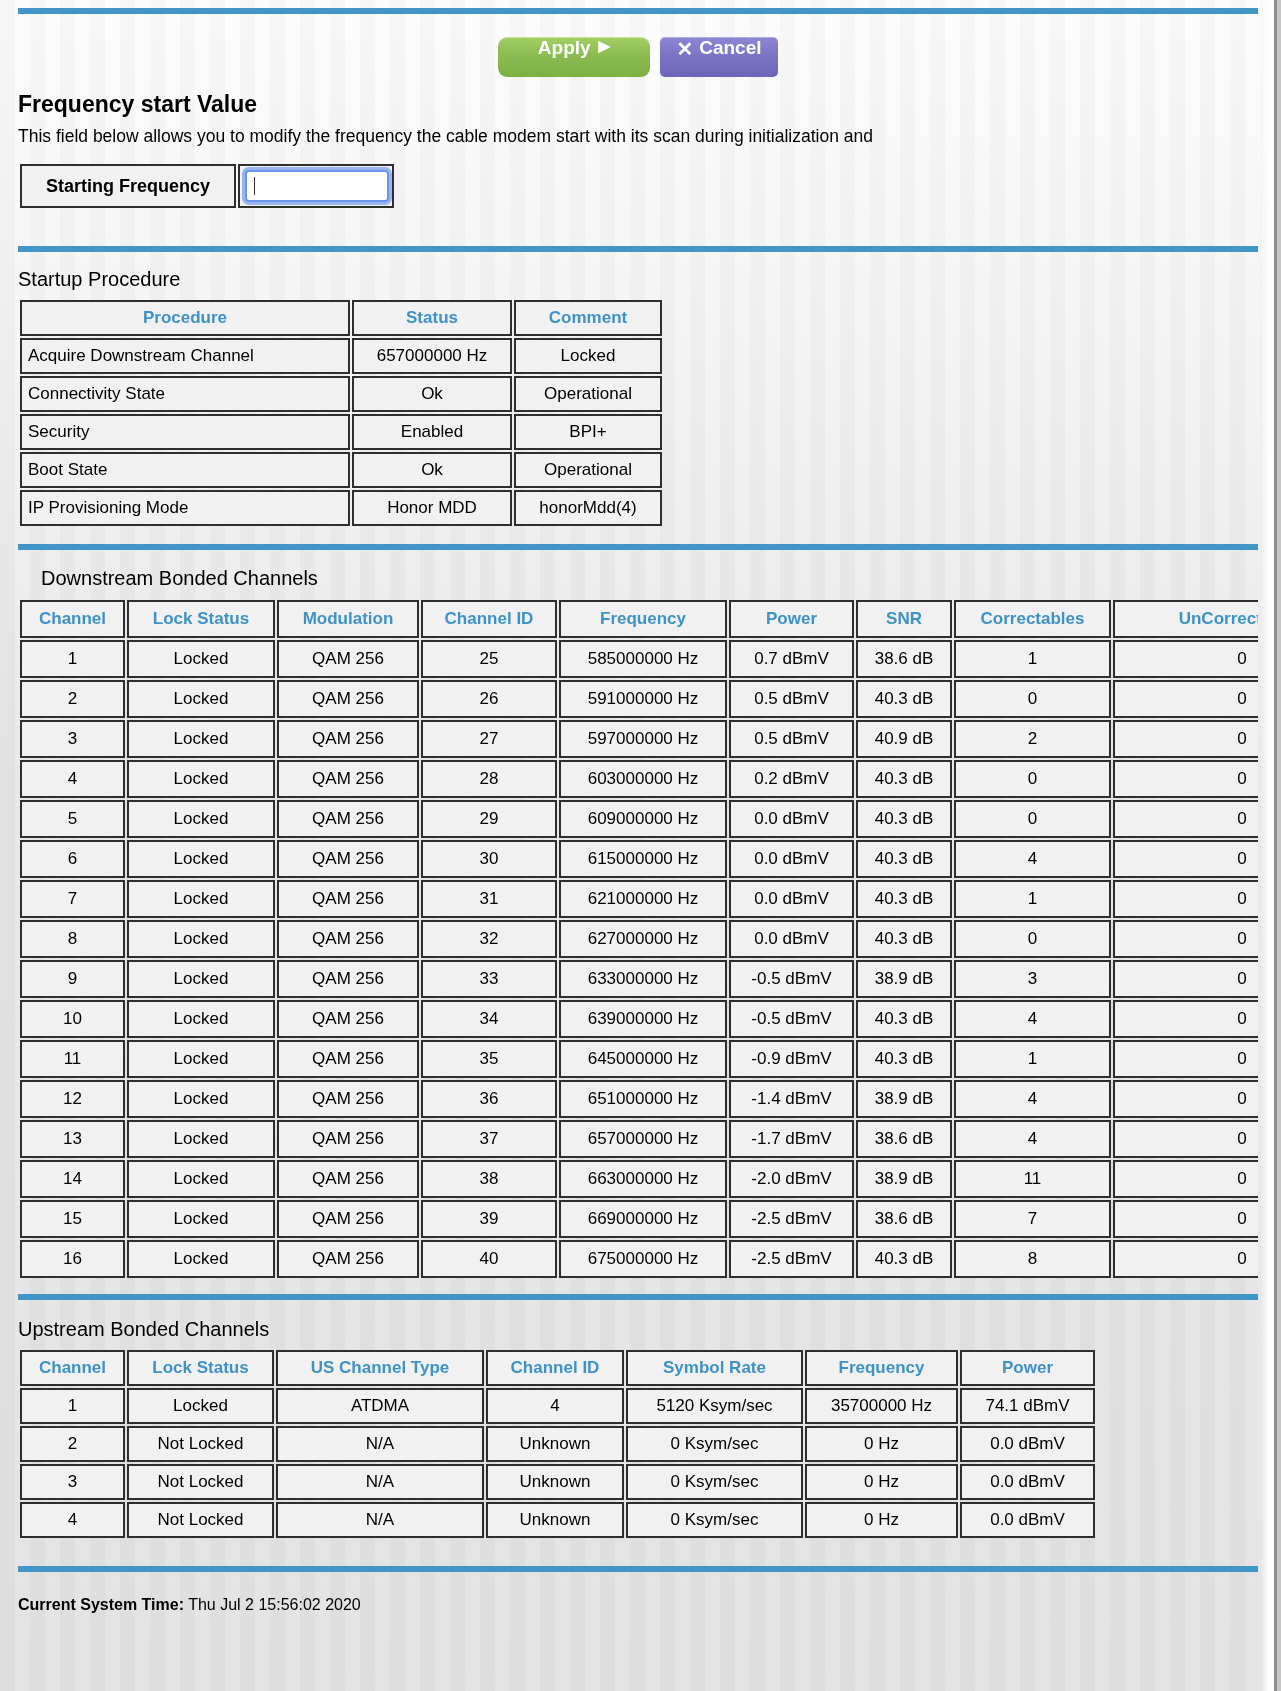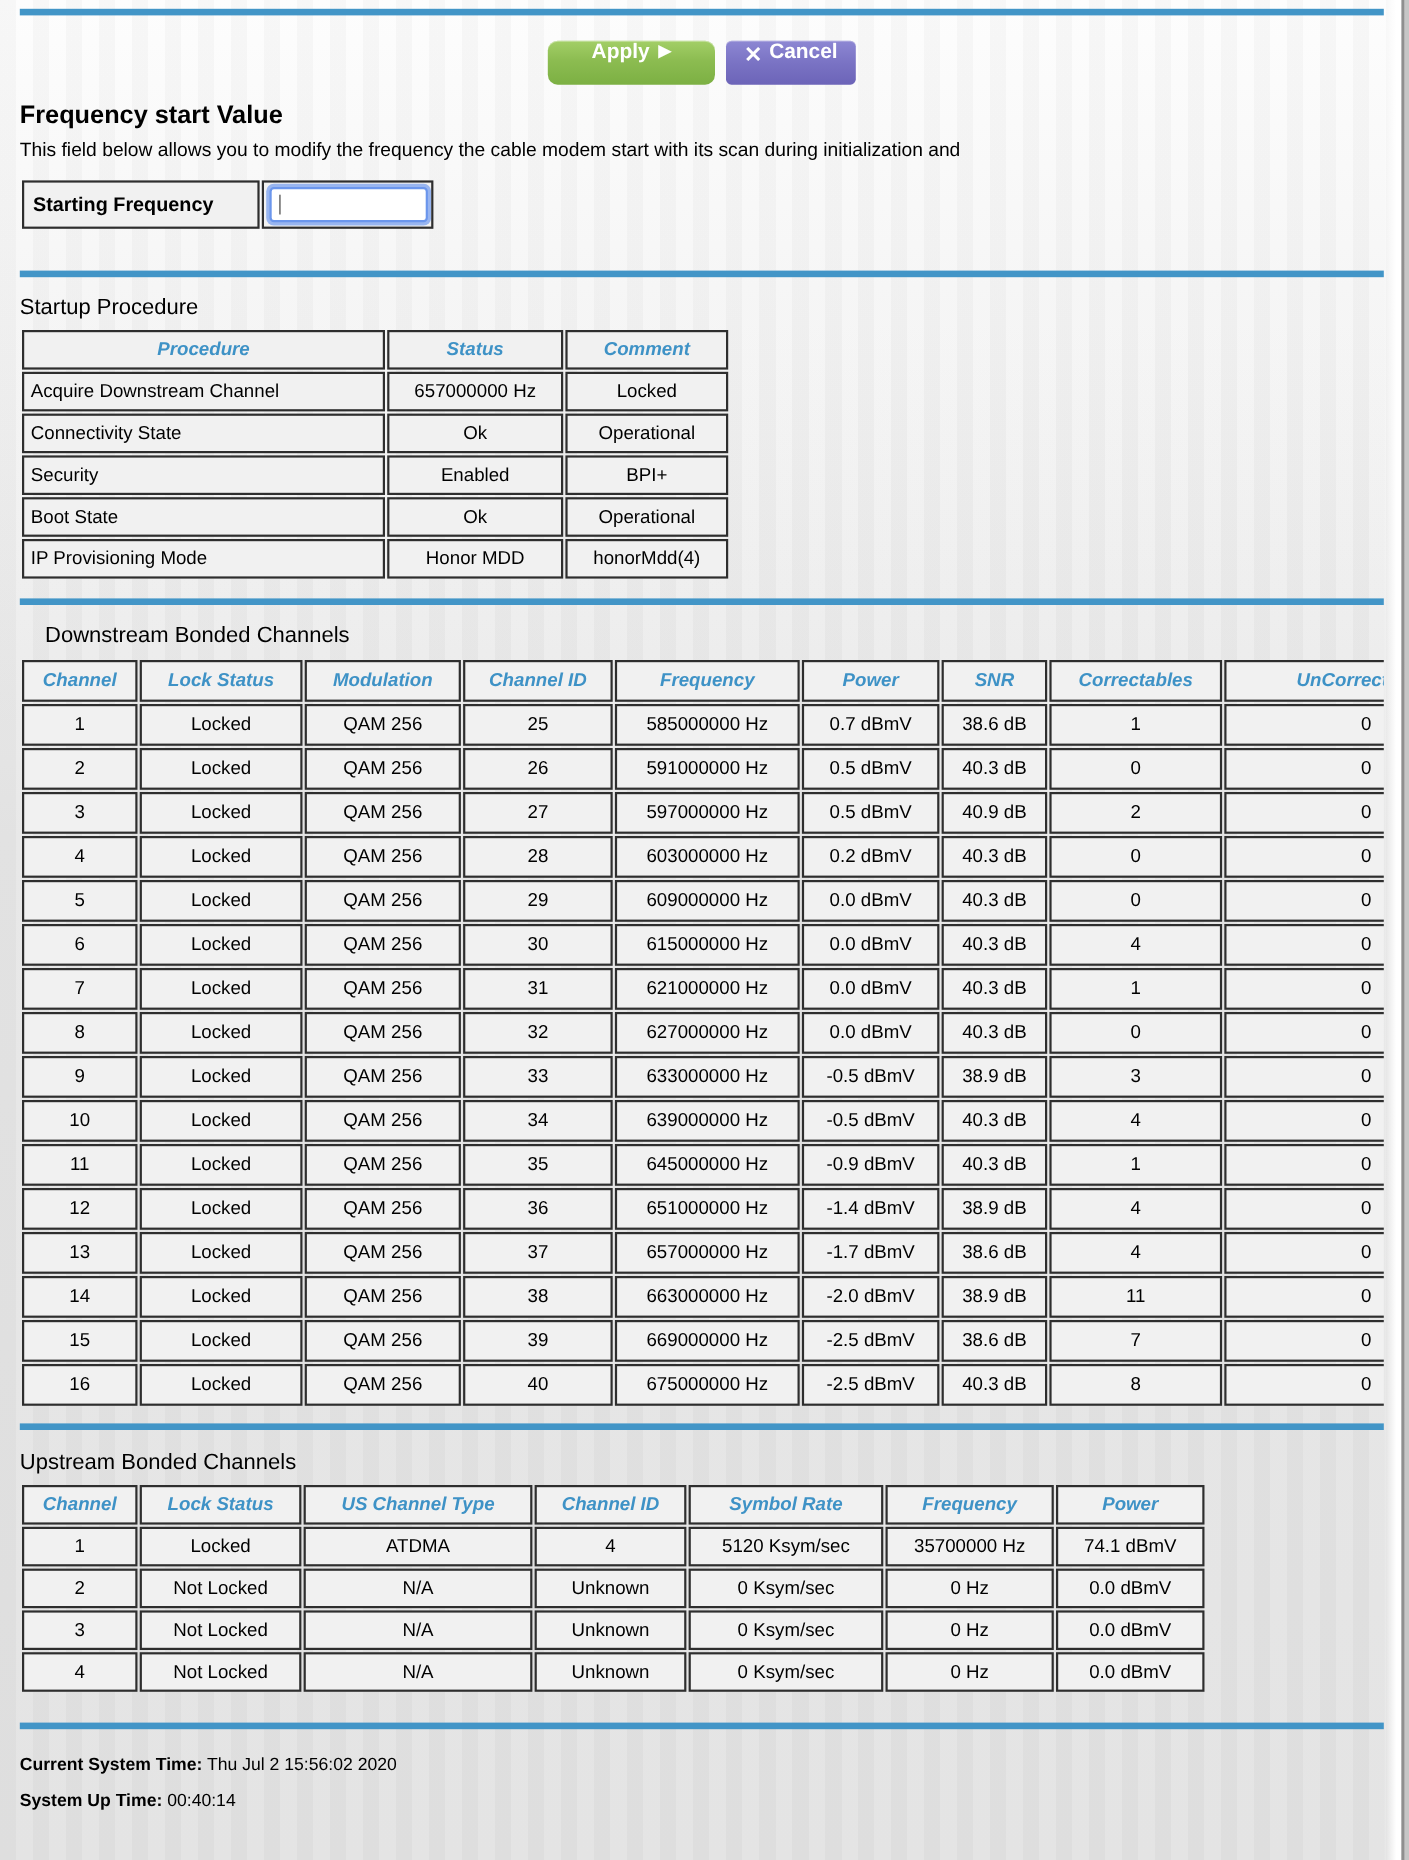--- a/index.html
+++ b/index.html
@@ -38,26 +38,26 @@
          box-shadow:inset 0 1px 0 rgba(255,255,255,.3); gap:6px; }
   .btn-cancel .xmark { font-size:20px; font-weight:bold; }
 
   h1 { margin-top:14px; font-size:23px; font-weight:bold; }
   .desc { margin-top:6px; font-size:17.5px; line-height:24px; max-width:1120px; }
 
   
   table { border-collapse:separate; border-spacing:2px; table-layout:fixed; }
   th, td { background:#f1f1f1; border:2px solid #2e2e2e; font-size:17px;
            text-align:center; padding:5px 6px; overflow:hidden; white-space:nowrap; }
-  th { color:#3e92c6; font-weight:bold;font-style:italic; }
+  th { color:#3e92c6; font-weight:bold; }
 
   
   .freq-table { margin-top:14px; width:372px; }
   .freq-table td { padding:6px 8px; }
-  .freq-table td.label { width:216px; font-weight:bold; text-align:left; font-size:18px; }
+  .freq-table td.label { width:216px; font-weight:bold; text-align:center; font-size:18px; }
   .freq-table td.field { width:156px; padding:4px 5px; }
   .input-wrap { position:relative; width:144px; height:32px; }
   .input-wrap input { width:144px; height:32px; border:2px solid #6b96ec; border-radius:4px;
       background:#fff; box-shadow:0 0 0 3px rgba(136,170,240,0.85); outline:none;
       font-size:16px; padding:0 6px; font-family:"Liberation Sans",sans-serif; }
   .input-wrap .caret { position:absolute; left:9px; top:7px; width:1px; height:18px; background:#333; }
 
   h2 { font-size:20px; font-weight:normal; }
   .d1 { margin-top:36px; }
   .h-startup { margin-top:16px; }
@@ -448,24 +448,20 @@
       </tbody>
   </table>
 
   <div class="divider d4"></div>
 
   <div class="footer">
     <div>
       <span class="lbl">Current System Time:</span>
       <span>Thu Jul 2 15:56:02 2020</span>
     </div>
-    <div>
-      <span class="lbl">System Up Time:</span>
-      <span>00:40:14</span>
-    </div>
   </div>
 
 </div>
 
 <div class="right-rail">
   <div class="rail-strip"></div>
   <div class="rail-line"></div>
   <div class="rail-gray"></div>
 </div>
 

